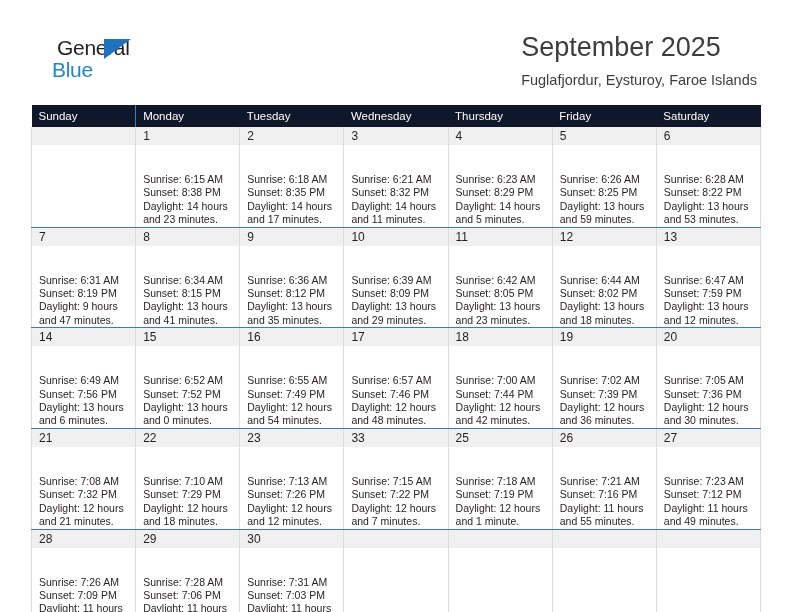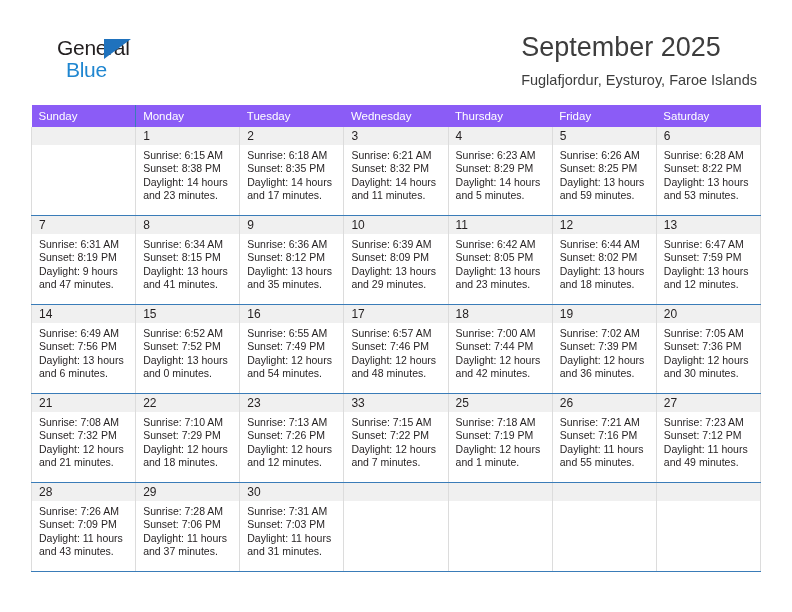--- a/index.html
+++ b/index.html
@@ -54,21 +54,21 @@
     position: absolute;
     left: 71px;
     top: 3px;
     width: 0;
     height: 0;
     border-left: 27px solid #1f72bd;
     border-bottom: 20px solid transparent;
   }
   .logo-blue {
     position: absolute;
-    left: 33px;
+    left: 19px;
     top: 22px;
     font-size: 21px;
     letter-spacing: -0.3px;
     color: #1f86d0;
     line-height: 24px;
   }
 
   .title-block {
     position: absolute;
     right: 35px;
@@ -94,21 +94,21 @@
   
   .calendar {
     position: absolute;
     left: 31px;
     top: 105px;
     width: 730px;
     border-collapse: collapse;
     table-layout: fixed;
   }
   .calendar th {
-    background: #8b5cf6;
+    background: #0f172a;
     color: #ffffff;
     font-size: 11.5px;
     font-weight: normal;
     text-align: left;
     padding: 5px 0 5px 7px;
     height: 11px;
     border: none;
   }
   .calendar th.sun  { border-right: 1px solid #3a7cb8; }
 
@@ -134,20 +134,21 @@
     line-height: 18px;
     padding-left: 7px;
     font-size: 12px;
     color: #231f20;
   }
   .cell-body {
     padding: 4px 5px 0 7px;
     font-size: 10.5px;
     line-height: 13.4px;
     color: #231f20;
+    margin-top: 24px;
   }
   .cell-body div {
     white-space: nowrap;
   }
   .cell-body .daylight-line {
     white-space: normal;
   }
 </style>
 </head>
 <body>

